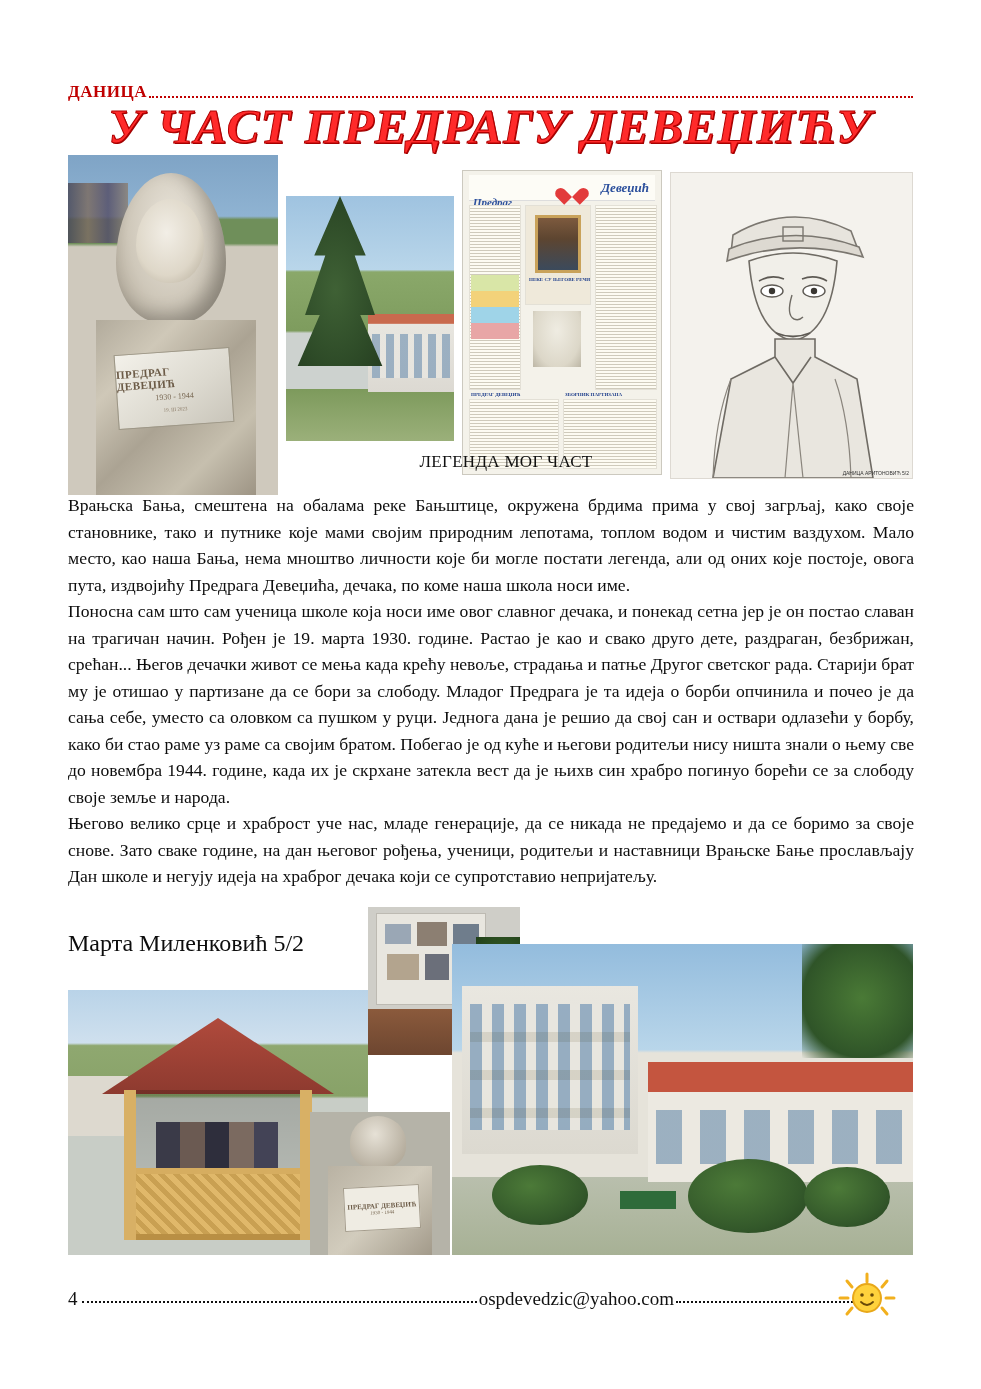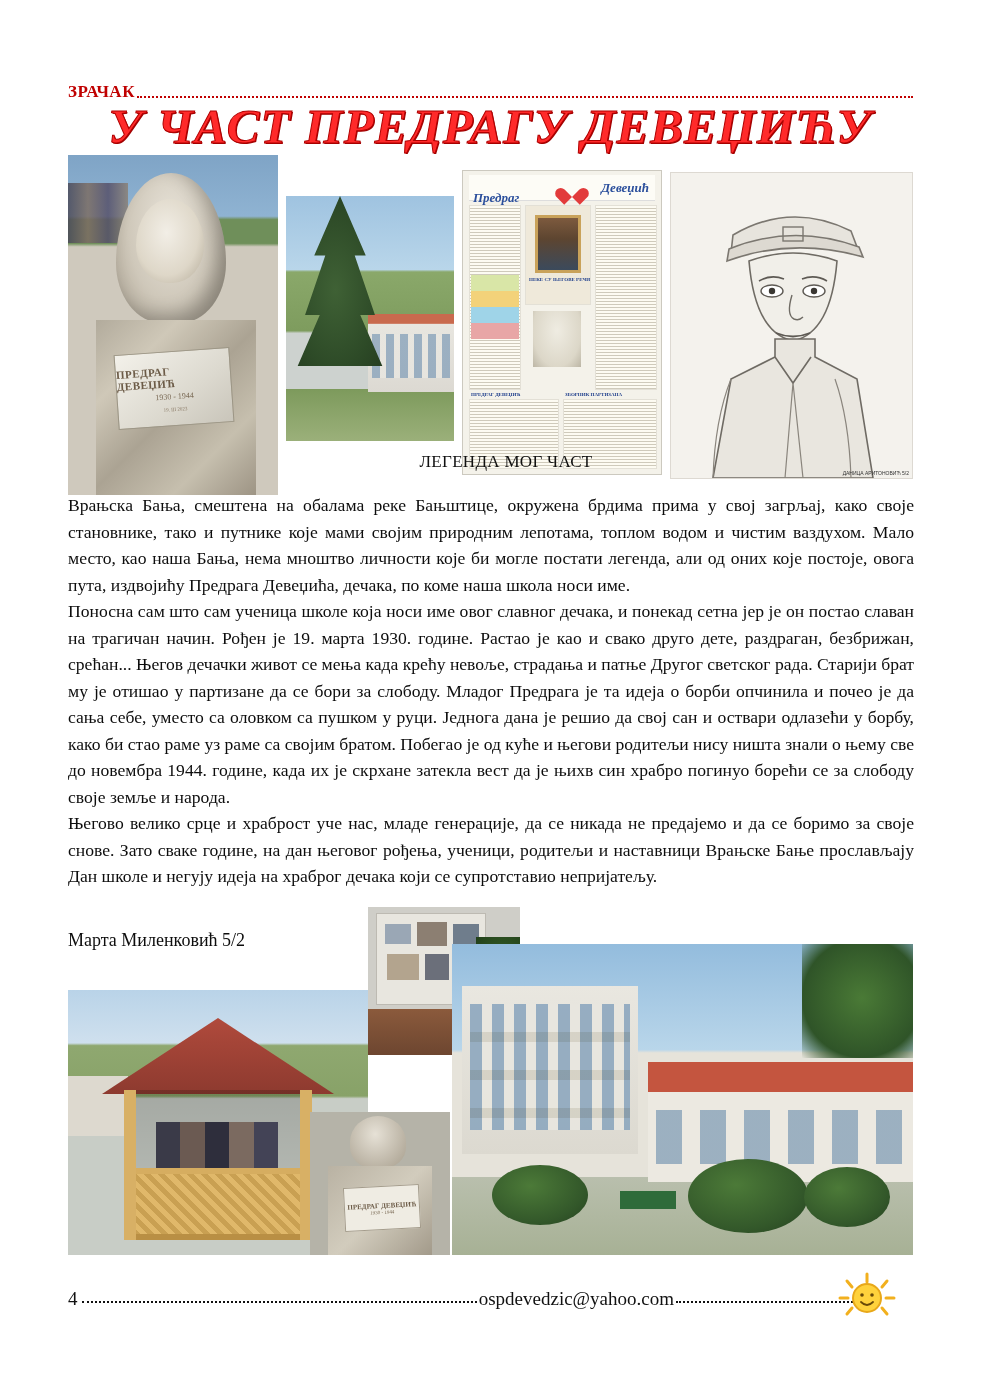--- a/index.html
+++ b/index.html
@@ -131,21 +131,21 @@
     opacity:.85;
   }
   .p2 .lawn { position:absolute; left:0; bottom:0; width:100%; height:52px;
     background: linear-gradient(to bottom,#7d9a5c,#9bb07a); }
 
   
   .p3 { left: 462px; top: 170px; width: 200px; height: 305px;
         background: #f4f2ea; border: 1px solid #ccc9bf; }
   .p3 .ptitle { position:absolute; left:6px; top:4px; right:6px; height:26px;
     background:#fdfcf6; border-bottom:1px solid #ddd; }
-  .p3 .ptitle .t1 { position:absolute; left:4px; top:15px; font-size:13px; color:#2b4f9c; font-style:italic; font-weight:bold;text-align:center;}
+  .p3 .ptitle .t1 { position:absolute; left:4px; top:21px; font-size:11px; color:#2b4f9c; font-style:italic; font-weight:bold;text-align:center;}
   .p3 .ptitle .t2 { position:absolute; right:6px; top:5px; font-size:13px; color:#2b4f9c; font-style:italic; font-weight:bold;}
   .p3 .heart { position:absolute; left:92px; top:3px; width:22px; height:20px; }
   .p3 .heart:before, .p3 .heart:after {
     content:""; position:absolute; top:3px; width:11px; height:16px;
     background:#e23b3b; border-radius:11px 11px 0 0;
   }
   .p3 .heart:before { left:11px; transform: rotate(45deg); transform-origin: 0 100%; }
   .p3 .heart:after  { left:0;  transform: rotate(-45deg); transform-origin: 100% 100%; }
   .p3 .col { position:absolute; background:#fffdf5; border:1px solid #e3e0d6; }
   .p3 .c1 { left:6px; top:34px; width:52px; height:185px;
@@ -193,21 +193,21 @@
     line-height: 26.5px;
     color: #0d0d0d;
     text-align: justify;
   }
   .body-text p { margin: 0; text-indent: 0; }
   .signature {
     position: absolute;
     left: 68px;
     top: 930px;
     font-family: "Liberation Serif", serif;
-    font-size: 18px;
+    font-size: 24px;
     color: #0d0d0d;
   }
 
   
   .p5 { left: 368px; top: 907px; width: 152px; height: 148px; background:#cfcec8; }
   .p5 .board { position:absolute; left:8px; top:6px; width:110px; height:92px;
     background:#e8e6df; border:1px solid #bdbab2; }
   .p5 .board .sq { position:absolute; background:#9aa7b5; }
   .p5 .desk { position:absolute; left:0; bottom:0; width:100%; height:46px;
     background: linear-gradient(to bottom, #8b5a3c, #6d4630); }
@@ -269,21 +269,21 @@
   .footer .dots2 { flex: 0 0 180px; border-bottom: 2px dotted #111; margin: 0 2px 7px 2px; height: 1px; }
 
   .sun { position: absolute; left: 836px; top: 1272px; width: 62px; height: 46px; }
 </style>
 </head>
 <body>
 
 <div class="page">
 
   <div class="header-row">
-    <span class="masthead-label">ЗРАЧАК</span>
+    <span class="masthead-label">ДАНИЦА</span>
     <span class="dot-leader"></span>
   </div>
 
   <div class="title">У ЧАСТ ПРЕДРАГУ ДЕВЕЏИЋУ</div>
 
   <div class="photo p1">
     <div class="people"></div>
     <div class="bust"></div>
     <div class="face"></div>
     <div class="pedestal"></div>

